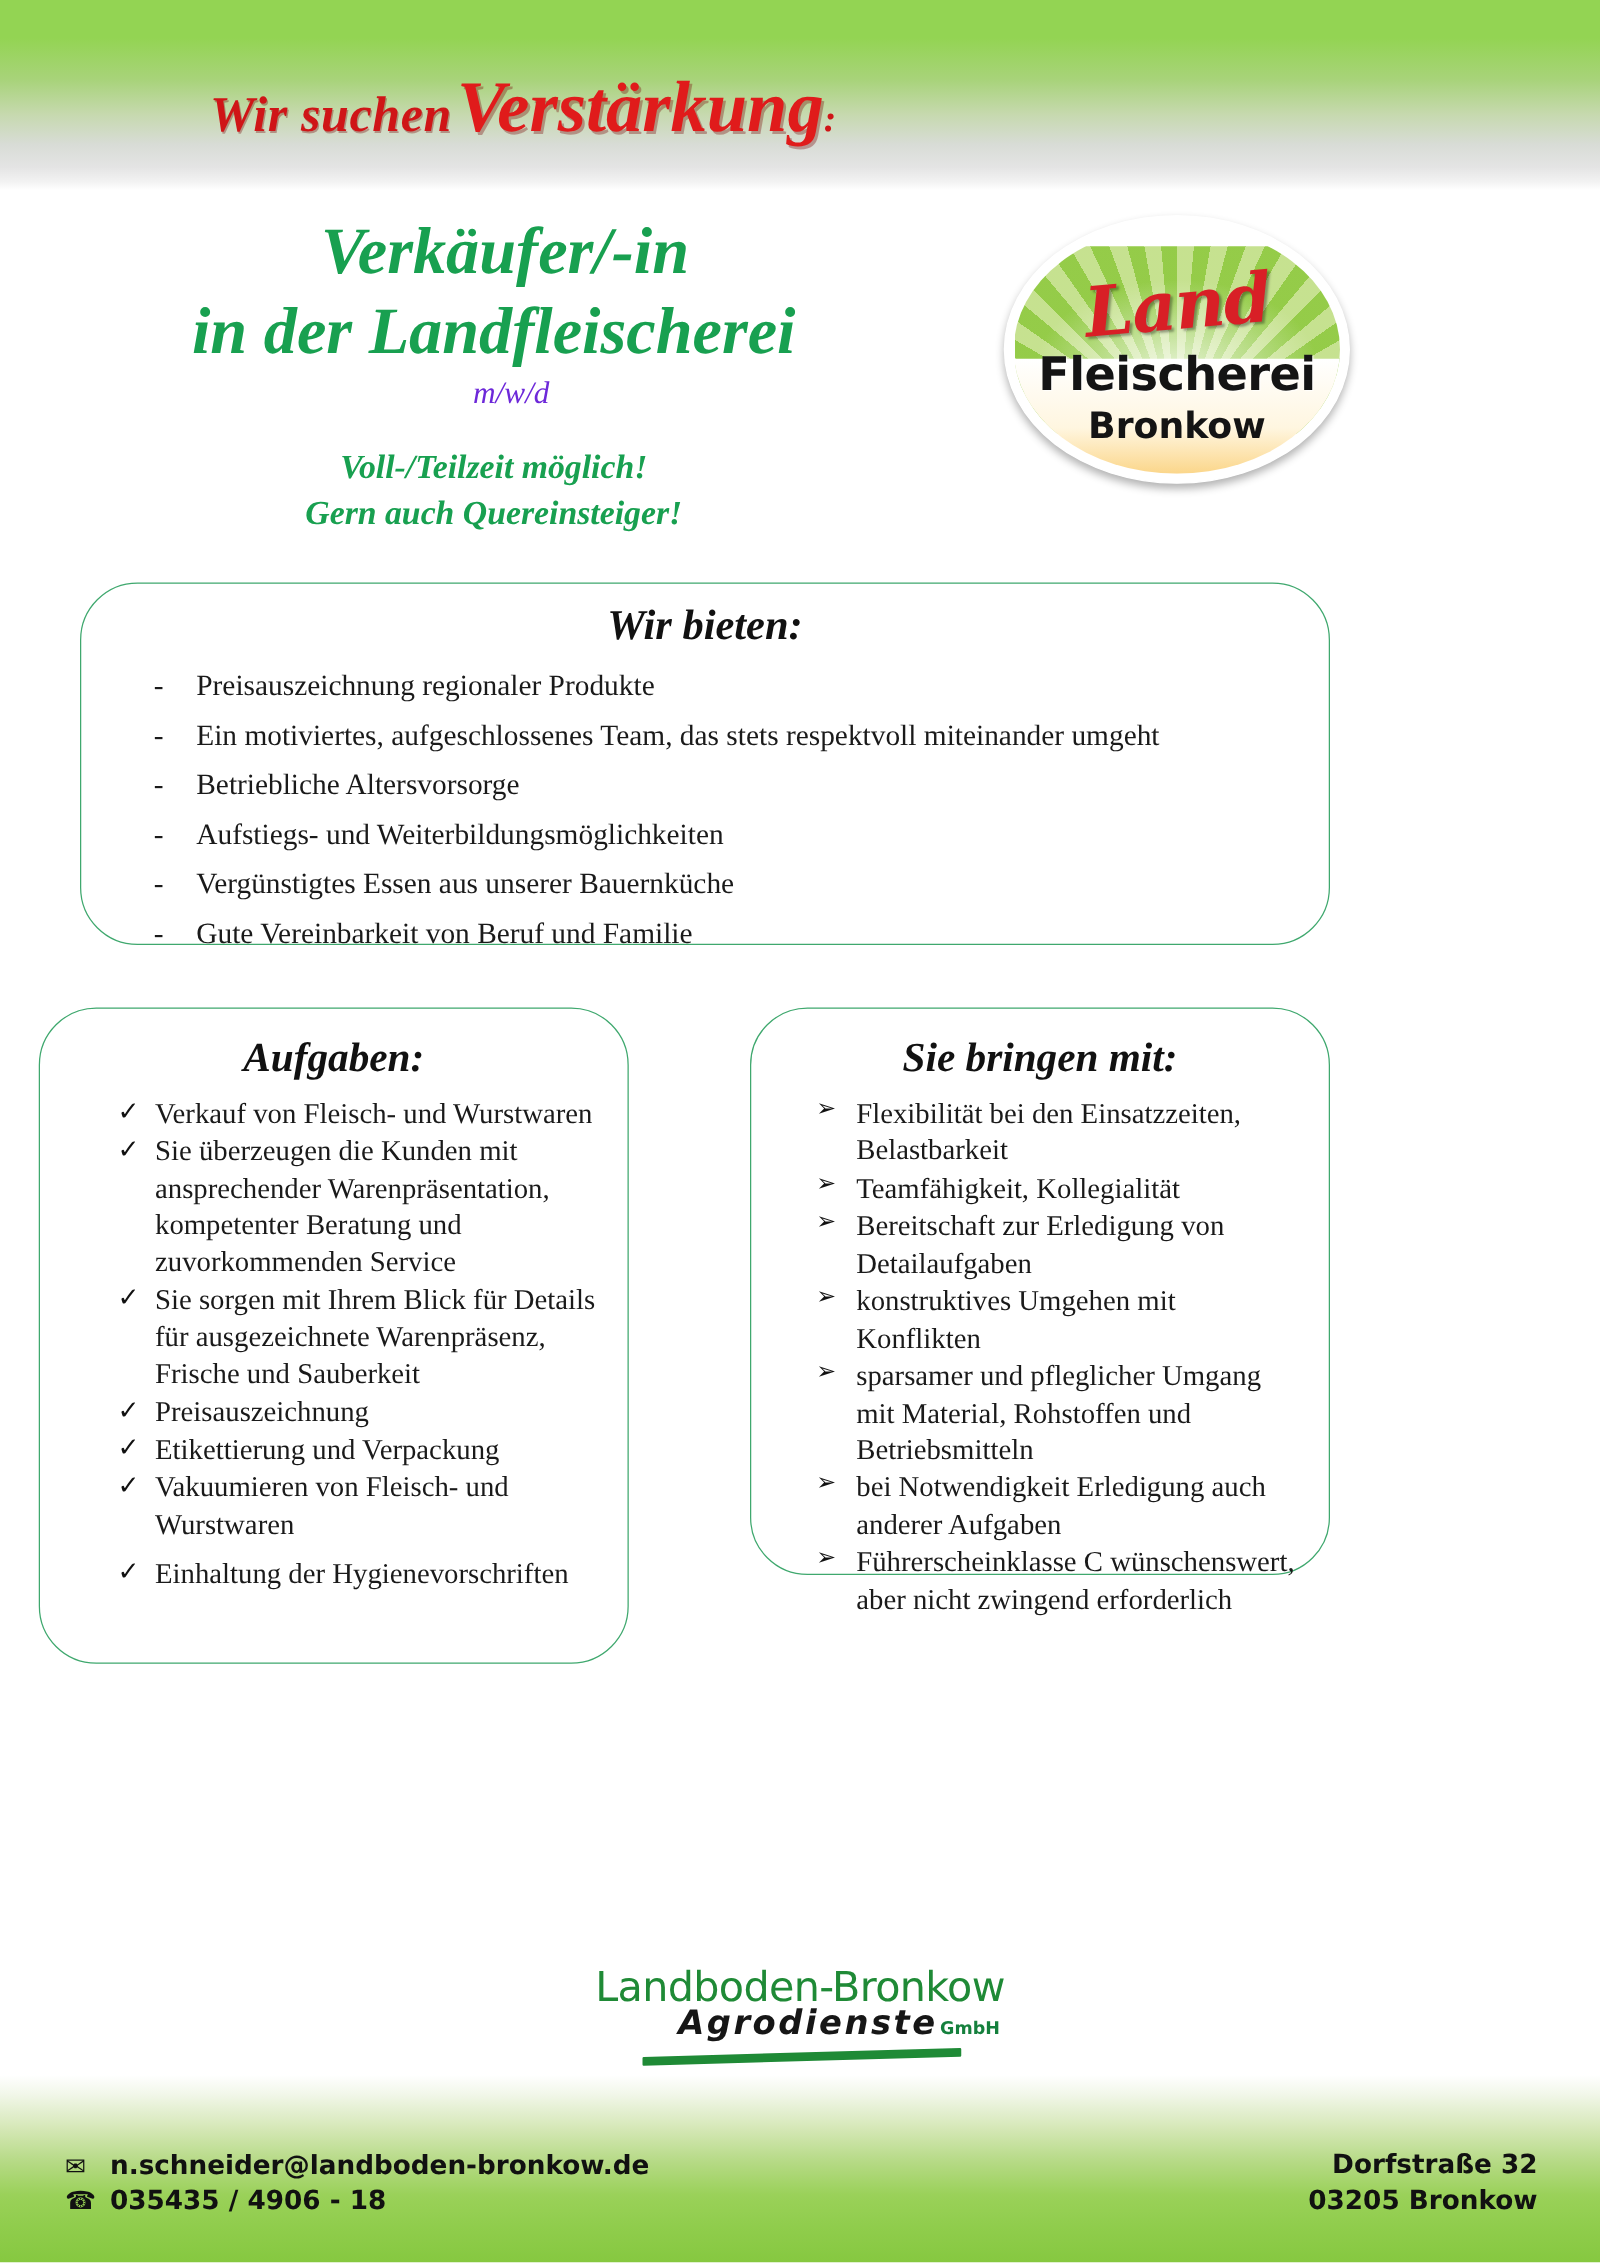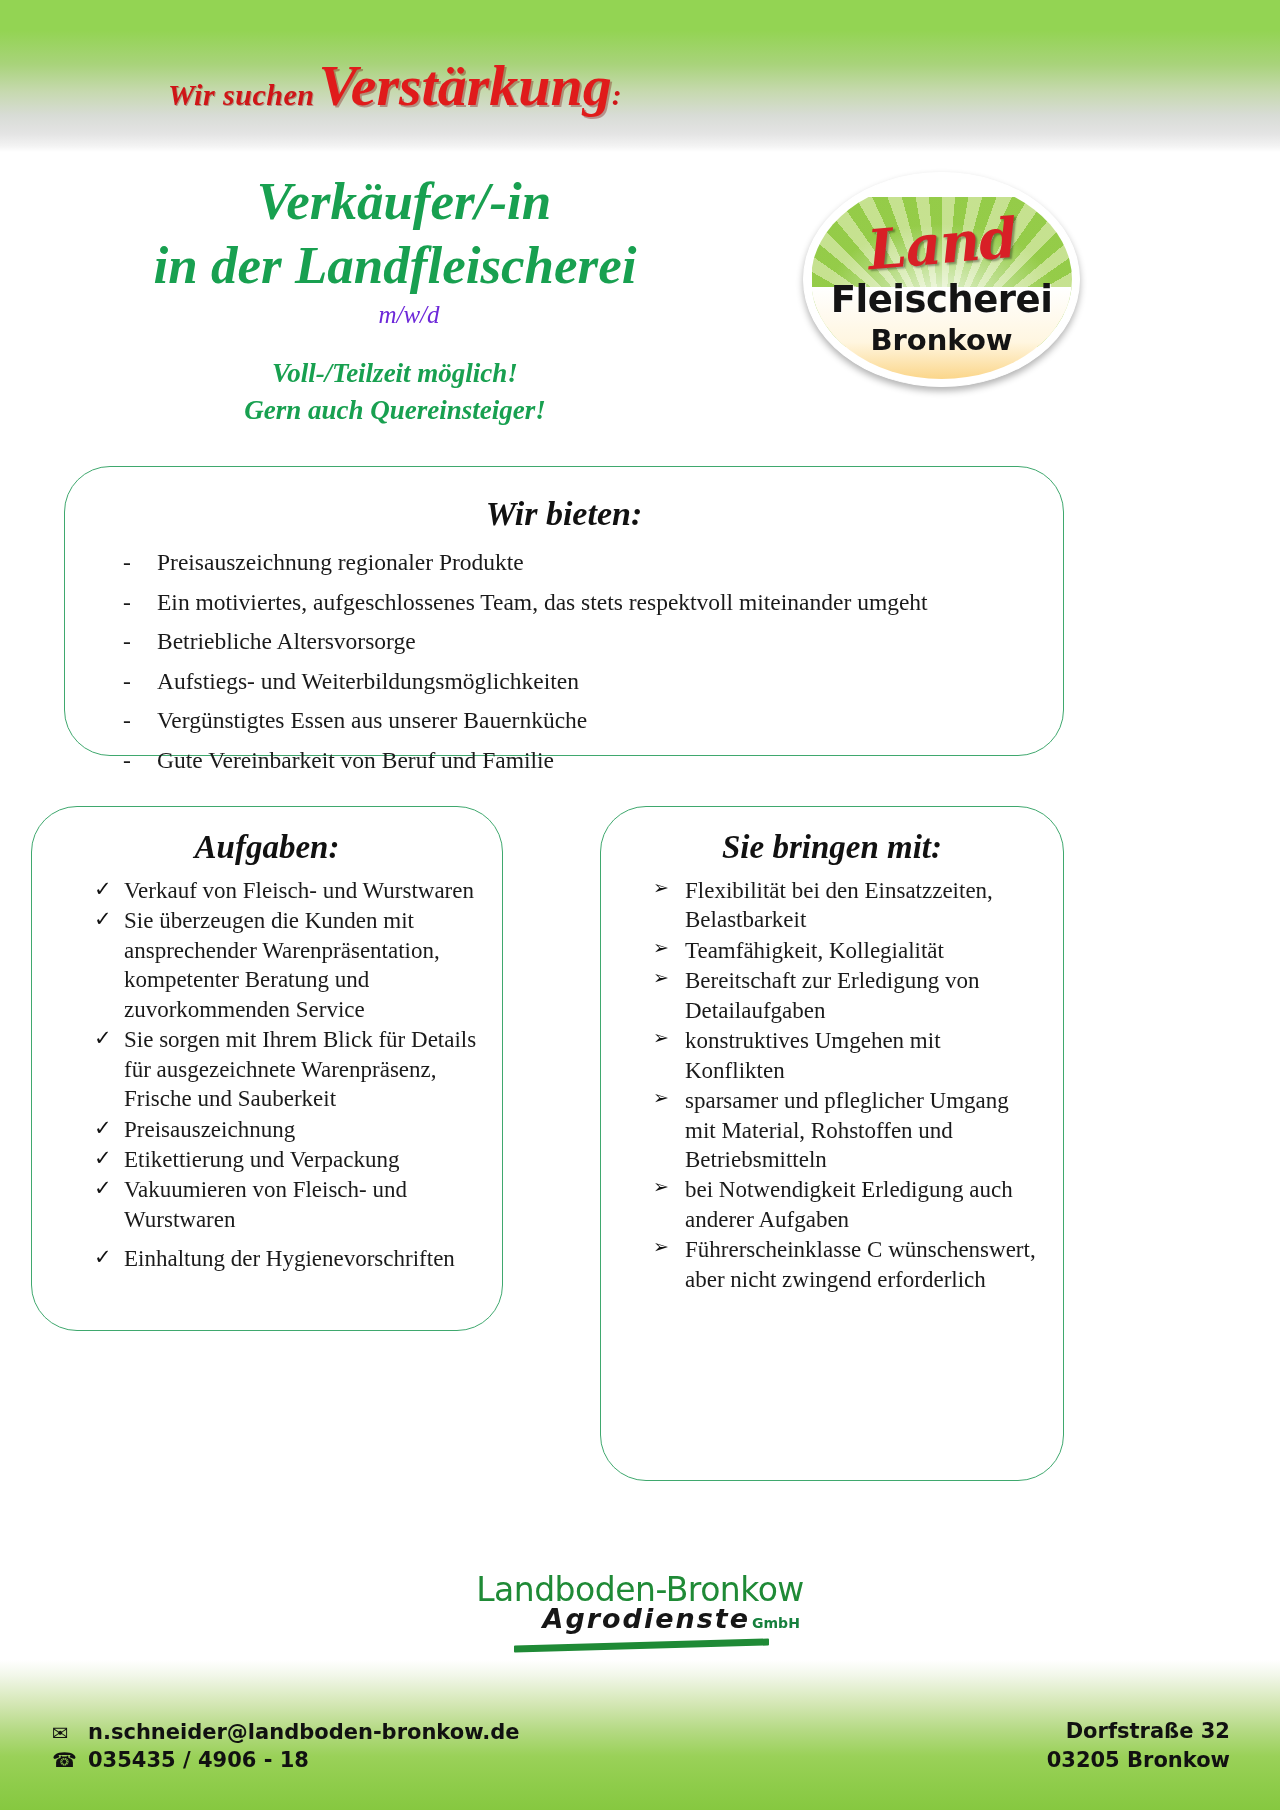--- a/index.html
+++ b/index.html
@@ -34,21 +34,21 @@
   .headline {
     position: absolute;
     left: 168px;
     top: 52px;
     white-space: nowrap;
   }
   .headline-small {
     font-family: "Liberation Serif", serif;
     font-style: italic;
     font-weight: bold;
-    font-size: 30px;
+    font-size: 40px;
     color: #cf1517;
     letter-spacing: 0.5px;
     text-shadow: 1px 1px 0 rgba(120,10,10,0.35);
   }
   .headline-big {
     font-family: "Liberation Serif", serif;
     font-style: italic;
     font-weight: bold;
     font-size: 58px;
     color: #e01b1b;
@@ -203,32 +203,32 @@
   
   .panel {
     position: absolute;
     border: 1.5px solid #3fa86e;
     border-radius: 46px;
     background: #ffffff;
     box-sizing: border-box;
   }
   #panel-bieten { left: 64px; top: 466px; width: 1000px; height: 290px; }
   #panel-aufgaben { left: 31px; top: 806px; width: 472px; height: 525px; }
-  #panel-bringen { left: 600px; top: 806px; width: 464px; height: 675px; }
+  #panel-bringen { left: 600px; top: 806px; width: 464px; height: 454px; }
 
   .panel-heading {
     font-family: "Liberation Serif", serif;
     font-style: italic;
     font-weight: bold;
     font-size: 33px;
     color: #111111;
     text-align: center;
     margin: 0;
   }
-  #panel-bieten .panel-heading { margin-top: 28px; font-size: 34px; }
+  #panel-bieten .panel-heading { margin-top: 15px; font-size: 34px; }
   #panel-aufgaben .panel-heading { margin-top: 22px; }
   #panel-bringen .panel-heading { margin-top: 22px; }
 
   ul.plain {
     list-style: none;
     margin: 0;
     padding: 0;
   }
   
   #list-bieten { margin: 18px 0 0 58px; }

